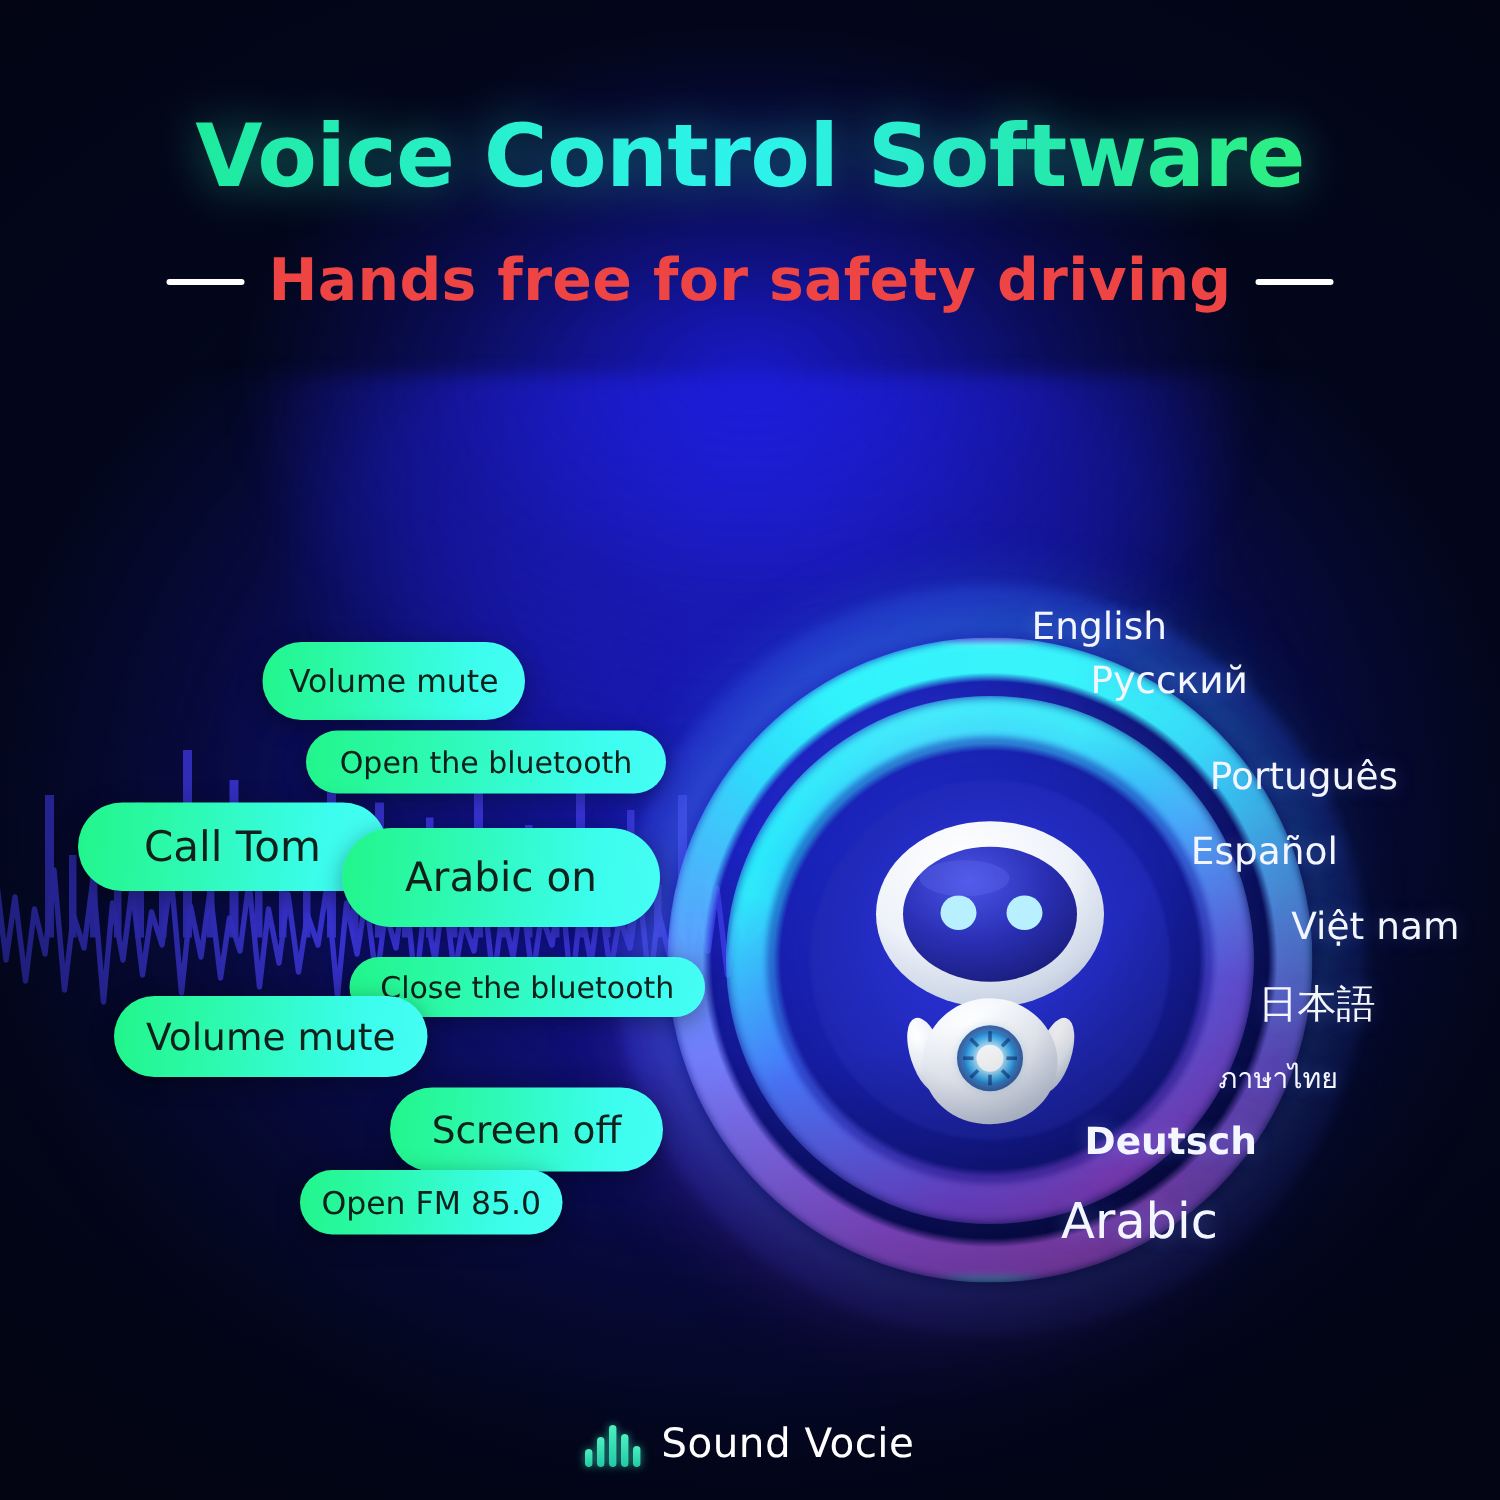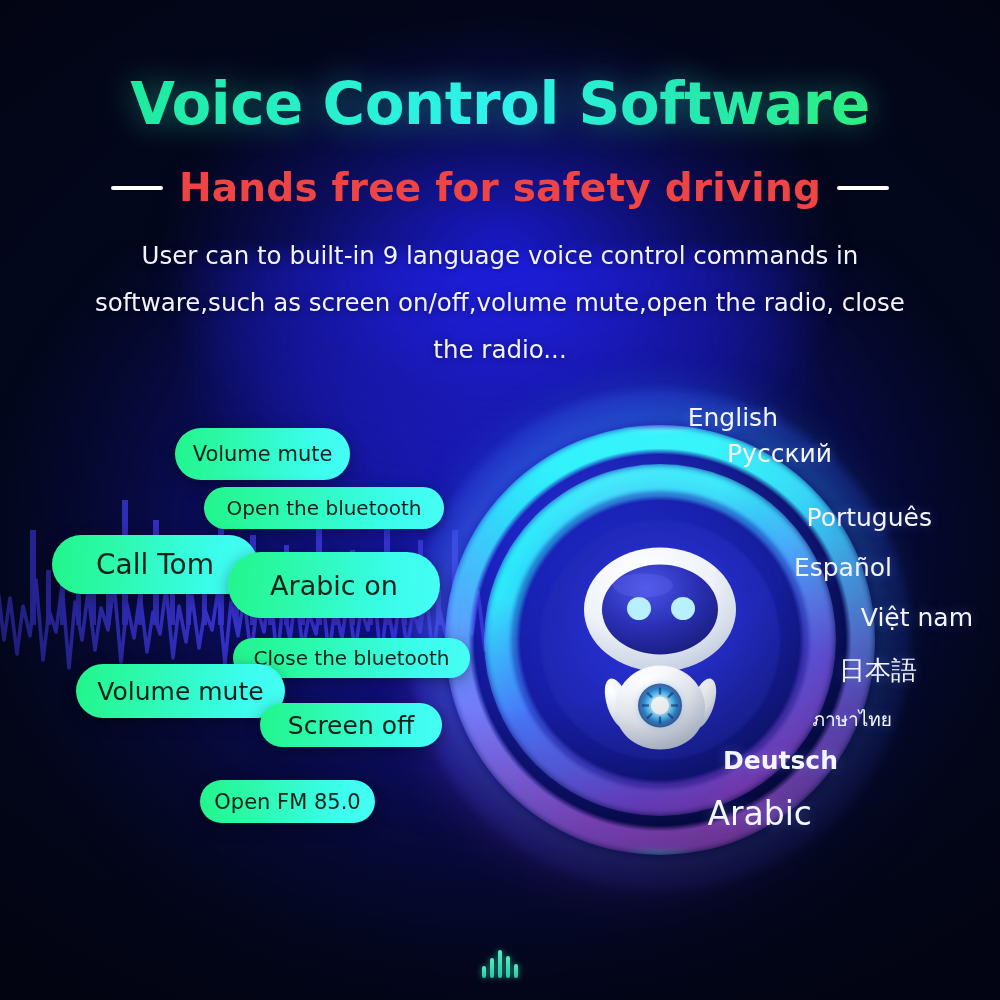--- a/index.html
+++ b/index.html
@@ -260,30 +260,29 @@
   </svg>
 
   <div class="vignette"></div>
 
   <div class="title">Voice Control Software</div>
   <div class="sub-row">
     <span class="sub-rule"></span>
     <span class="subtitle">Hands free for safety driving</span>
     <span class="sub-rule"></span>
   </div>
-  <div class="desc">User can to built-in 9 language voice control commands in software,such as screen on/off,volume mute,open the radio, close the radio...</div>
 
   <div id="bubbles">
       <div class="bubble" style="left: 175px; top: 428px; width: 175px; height: 52px; font-size: 21px;">Volume mute</div>
       <div class="bubble" style="left: 204px; top: 487px; width: 240px; height: 42px; font-size: 20px;">Open the bluetooth</div>
       <div class="bubble" style="left: 52px; top: 535px; width: 206px; height: 59px; font-size: 28px;">Call Tom</div>
       <div class="bubble" style="left: 228px; top: 552px; width: 212px; height: 66px; font-size: 27px;">Arabic on</div>
       <div class="bubble" style="left: 233px; top: 638px; width: 237px; height: 40px; font-size: 20px;">Close the bluetooth</div>
       <div class="bubble" style="left: 76px; top: 664px; width: 209px; height: 54px; font-size: 25px;">Volume mute</div>
-      <div class="bubble" style="left: 260px; top: 703px; width: 182px; height: 44px; font-size: 25px;">Screen off</div>
+      <div class="bubble" style="left: 260px; top: 725px; width: 182px; height: 56px; font-size: 25px;">Screen off</div>
       <div class="bubble" style="left: 200px; top: 780px; width: 175px; height: 43px; font-size: 21px;">Open FM 85.0</div>
     </div>
   <div class="langs" id="langs">
       <div class="lang" style="right: 222px; top: 0px; font-size: 25px;">English</div>
       <div class="lang" style="right: 168px; top: 36px; font-size: 25px;">Русский</div>
       <div class="lang" style="right: 68px; top: 100px; font-size: 25px;">Português</div>
       <div class="lang" style="right: 108px; top: 150px; font-size: 25px;">Español</div>
       <div class="lang" style="right: 27px; top: 200px; font-size: 25px;">Việt nam</div>
       <div class="lang" style="right: 83px; top: 252px; font-size: 26px;">日本語</div>
       <div class="lang" style="right: 108px; top: 305px; font-size: 19px;">ภาษาไทย</div>
@@ -292,15 +291,16 @@
     </div>
 
   <div class="footer">
     <span class="wf-icon" id="wfIcon">
         <i style="height: 12px;"></i>
         <i style="height: 20px;"></i>
         <i style="height: 28px;"></i>
         <i style="height: 22px;"></i>
         <i style="height: 14px;"></i>
       </span>
+    <span class="footer-text">Sound Vocie</span>
   </div>
 
 </div>
 
 </body></html>

